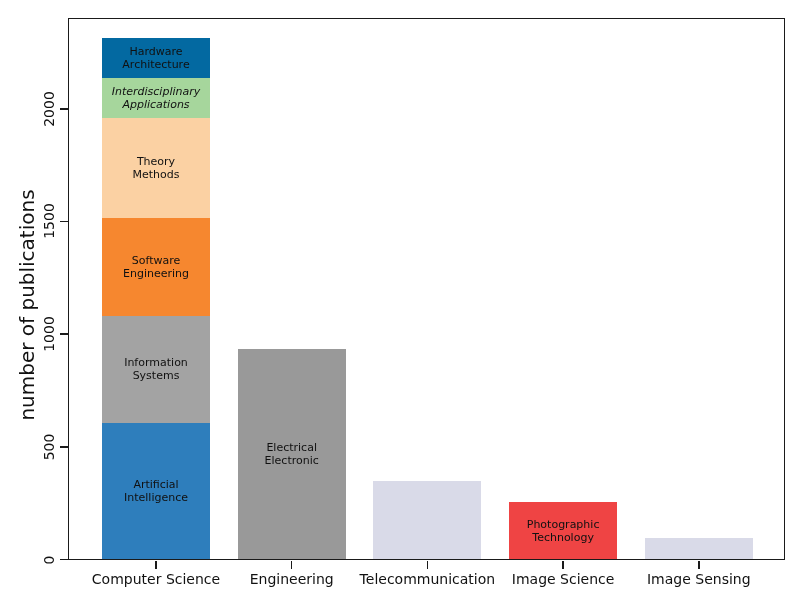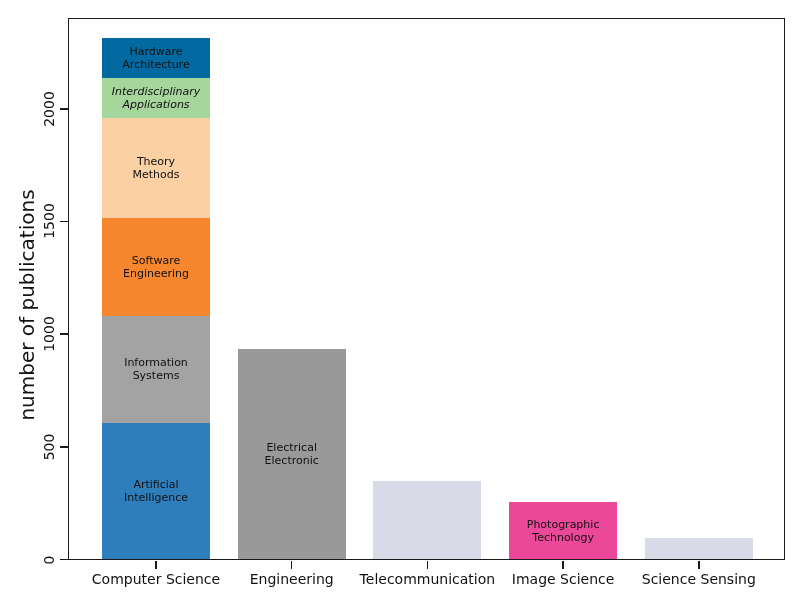--- a/index.html
+++ b/index.html
@@ -76,23 +76,23 @@
       <div class="x-tick-label" style="left: 87px; top: 552px;">Computer Science</div>
       <div class="bar-segment" style="left: 168.7px; width: 108px; bottom: 0px; height: 209.588px; background: rgb(153, 153, 153);">
         <div class="bar-segment-label" style="top: 104.794px;">Electrical
 Electronic</div>
       </div>
       <div class="x-tick" style="left: 221.95px; top: 541.5px;"></div>
       <div class="x-tick-label" style="left: 222.7px; top: 552px;">Engineering</div>
       <div class="bar-segment" style="left: 304.4px; width: 108px; bottom: 0px; height: 78.4266px; background: rgb(217, 218, 232);"></div>
       <div class="x-tick" style="left: 357.65px; top: 541.5px;"></div>
       <div class="x-tick-label" style="left: 358.4px; top: 552px;">Telecommunication</div>
-      <div class="bar-segment" style="left: 440.1px; width: 108px; bottom: 0px; height: 56.7917px; background: #ec4899;">
+      <div class="bar-segment" style="left: 440.1px; width: 108px; bottom: 0px; height: 56.7917px; background: #ef4444;">
         <div class="bar-segment-label" style="top: 28.3958px;">Photographic
 Technology</div>
       </div>
       <div class="x-tick" style="left: 493.35px; top: 541.5px;"></div>
       <div class="x-tick-label" style="left: 494.1px; top: 552px;">Image Science</div>
       <div class="bar-segment" style="left: 575.8px; width: 108px; bottom: 0px; height: 21.4096px; background: rgb(217, 218, 232);"></div>
       <div class="x-tick" style="left: 629.05px; top: 541.5px;"></div>
-      <div class="x-tick-label" style="left: 629.8px; top: 552px;">Science Sensing</div>
+      <div class="x-tick-label" style="left: 629.8px; top: 552px;">Image Sensing</div>
     </div>
 </div>
 
 </body></html>

